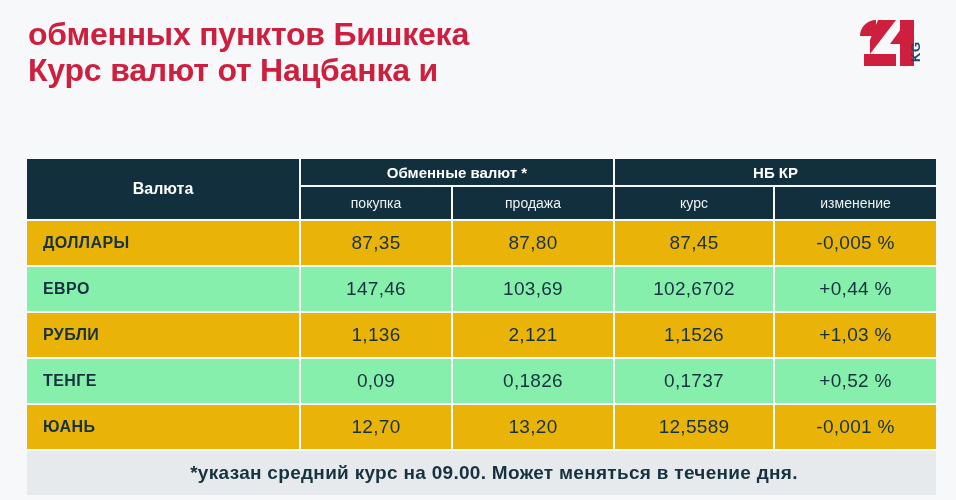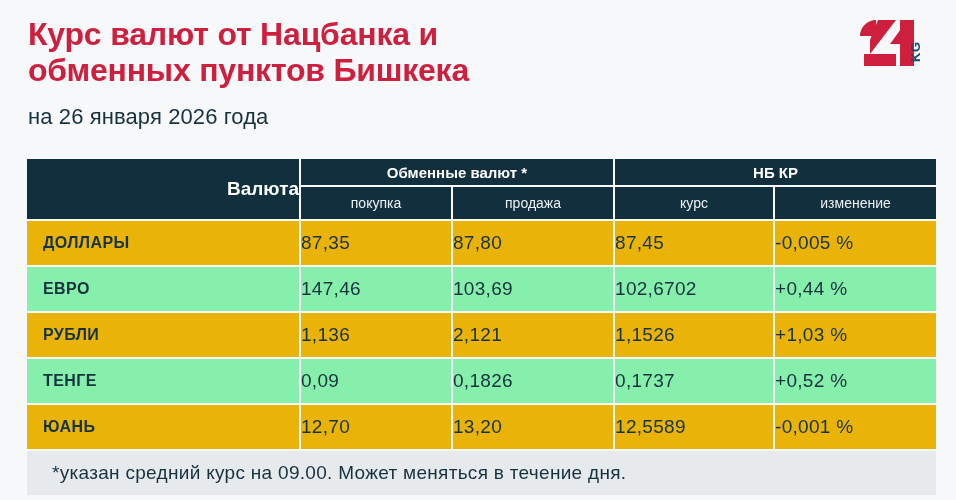--- a/index.html
+++ b/index.html
@@ -82,41 +82,41 @@
   
   .th-dark {
     background:#112f3d;
     color:#ffffff;
     font-weight:bold;
     font-size:15px;
     text-align:center;
     vertical-align:middle;
   }
   .th-currency {
-    text-align:right;
+    text-align:center;
     padding-left:16px;
-    font-size:19px;
+    font-size:16px;
     height:55px;
   }
   .th-group {
     height:26px;
     font-size:15px;
   }
   .th-sub {
     height:32px;
     font-weight:normal;
     font-size:14px;
     color:#eef2f4;
   }
 
   
   .rate-table tbody tr td {
     height:44px;
     font-size:19px;
-    text-align:left;
+    text-align:center;
     vertical-align:middle;
     color:#17323f;
     letter-spacing:0.3px;
   }
   .rate-table tbody tr td.cell-currency {
     text-align:left;
     padding-left:16px;
     font-size:16px;
     font-weight:bold;
     letter-spacing:0.4px;
@@ -125,43 +125,42 @@
   .row-odd td  { background:#eab308; }
   .row-even td { background:#86efac; }
 
   
   .footnote-row td {
     background:#e7eaec;
     height:36px;
     text-align:left;
     padding-left:25px;
     font-size:15px;
-    font-weight:normal;
+    font-weight:bold;
     color:#17323f;
     letter-spacing:0.1px;
   }
 
   
   .col-currency { width:272px; }
   .col-buy      { width:150px; }
   .col-sell     { width:160px; }
   .col-rate     { width:158px; }
   .col-change   { width:161px; }
 </style>
 </head>
 <body>
 
 <div class="page-header">
 
   <div class="title-block">
     <h1 class="main-title">
+      <span class="title-line">обменных пунктов Бишкека</span>
       <span class="title-line">Курс валют от Нацбанка и</span>
-      <span class="title-line">обменных пунктов Бишкека</span>
     </h1>
-    <div class="subtitle">на 26 января 2026 года</div>
   </div>
 
   <div class="logo">
     <svg width="78" height="56" viewBox="0 0 78 56" xmlns="http://www.w3.org/2000/svg">
 
       <path d="M4 20 A16 16 0 0 1 20 4 L20 20 Z" fill="#ce1f3e"></path>
       <path d="M22 4 L40 4 L14 38 L14 24 Z" fill="#ce1f3e"></path>
       <path d="M8 38 L40 38 L40 50 L8 50 Z" fill="#ce1f3e"></path>
 
       <path d="M44 4 L58 4 L58 50 L44 50 Z" fill="#ce1f3e"></path>

